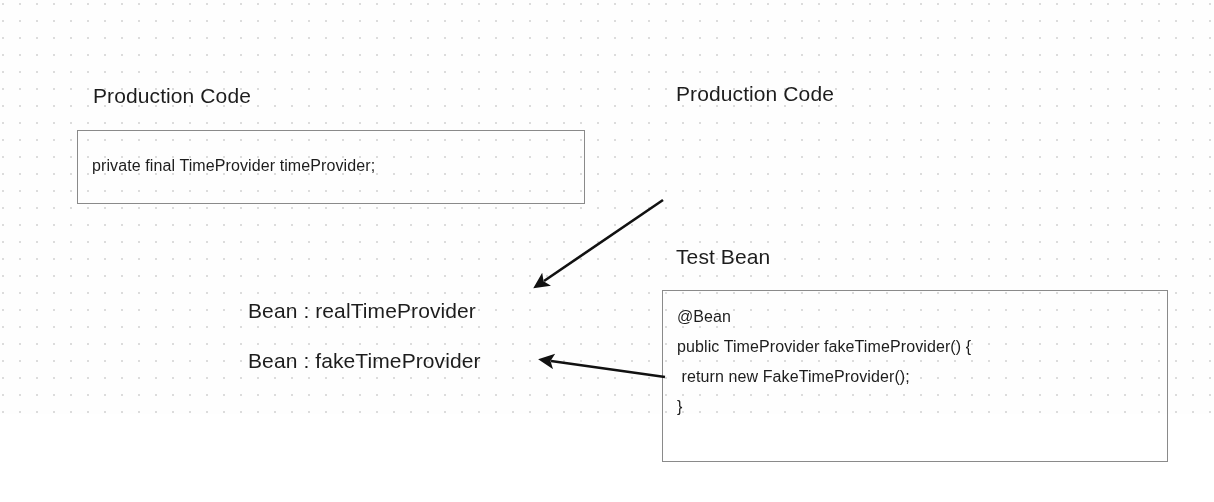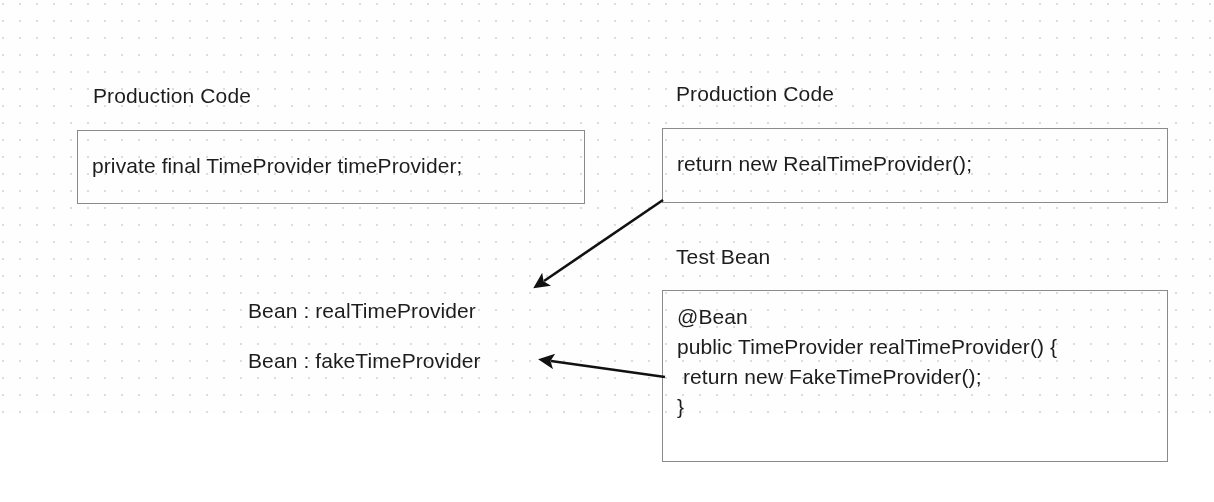--- a/index.html
+++ b/index.html
@@ -32,21 +32,21 @@
     color: #1d1d1d;
     letter-spacing: 0.1px;
     white-space: nowrap;
   }
 
   .code-box {
     position: absolute;
     box-sizing: border-box;
     border: 1.4px solid #8a8a8a;
     background: transparent;
-    font-size: 21px;
+    font-size: 16px;
     line-height: 30px;
     color: #1d1d1d;
     white-space: pre;
     letter-spacing: 0.1px;
   }
   .code-box .code-inner {
     position: absolute;
     left: 14px;
     right: 6px;
   }
@@ -98,29 +98,26 @@
 <div id="canvas">
 
   <div class="section-label" style="left:93px; top:84px;">Production Code</div>
 
   <div class="code-box" id="box-production-field">
     <div class="code-inner">private final TimeProvider timeProvider;</div>
   </div>
 
   <div class="section-label" style="left:676px; top:82px;">Production Code</div>
 
-  <div class="code-box" id="box-production-return">
-    <div class="code-inner">return new RealTimeProvider();</div>
-  </div>
 
   <div class="section-label" style="left:676px; top:245px;">Test Bean</div>
 
   <div class="code-box" id="box-test-bean">
     <div class="code-inner">@Bean
-public TimeProvider realTimeProvider() {
+public TimeProvider fakeTimeProvider() {
  return new FakeTimeProvider();
 }</div>
   </div>
 
   <div class="bean-line" id="bean-real">Bean : realTimeProvider</div>
 
   <div class="bean-line" id="bean-fake">Bean : fakeTimeProvider</div>
 
 
   <svg id="arrow-layer" viewBox="0 0 1214 502">

